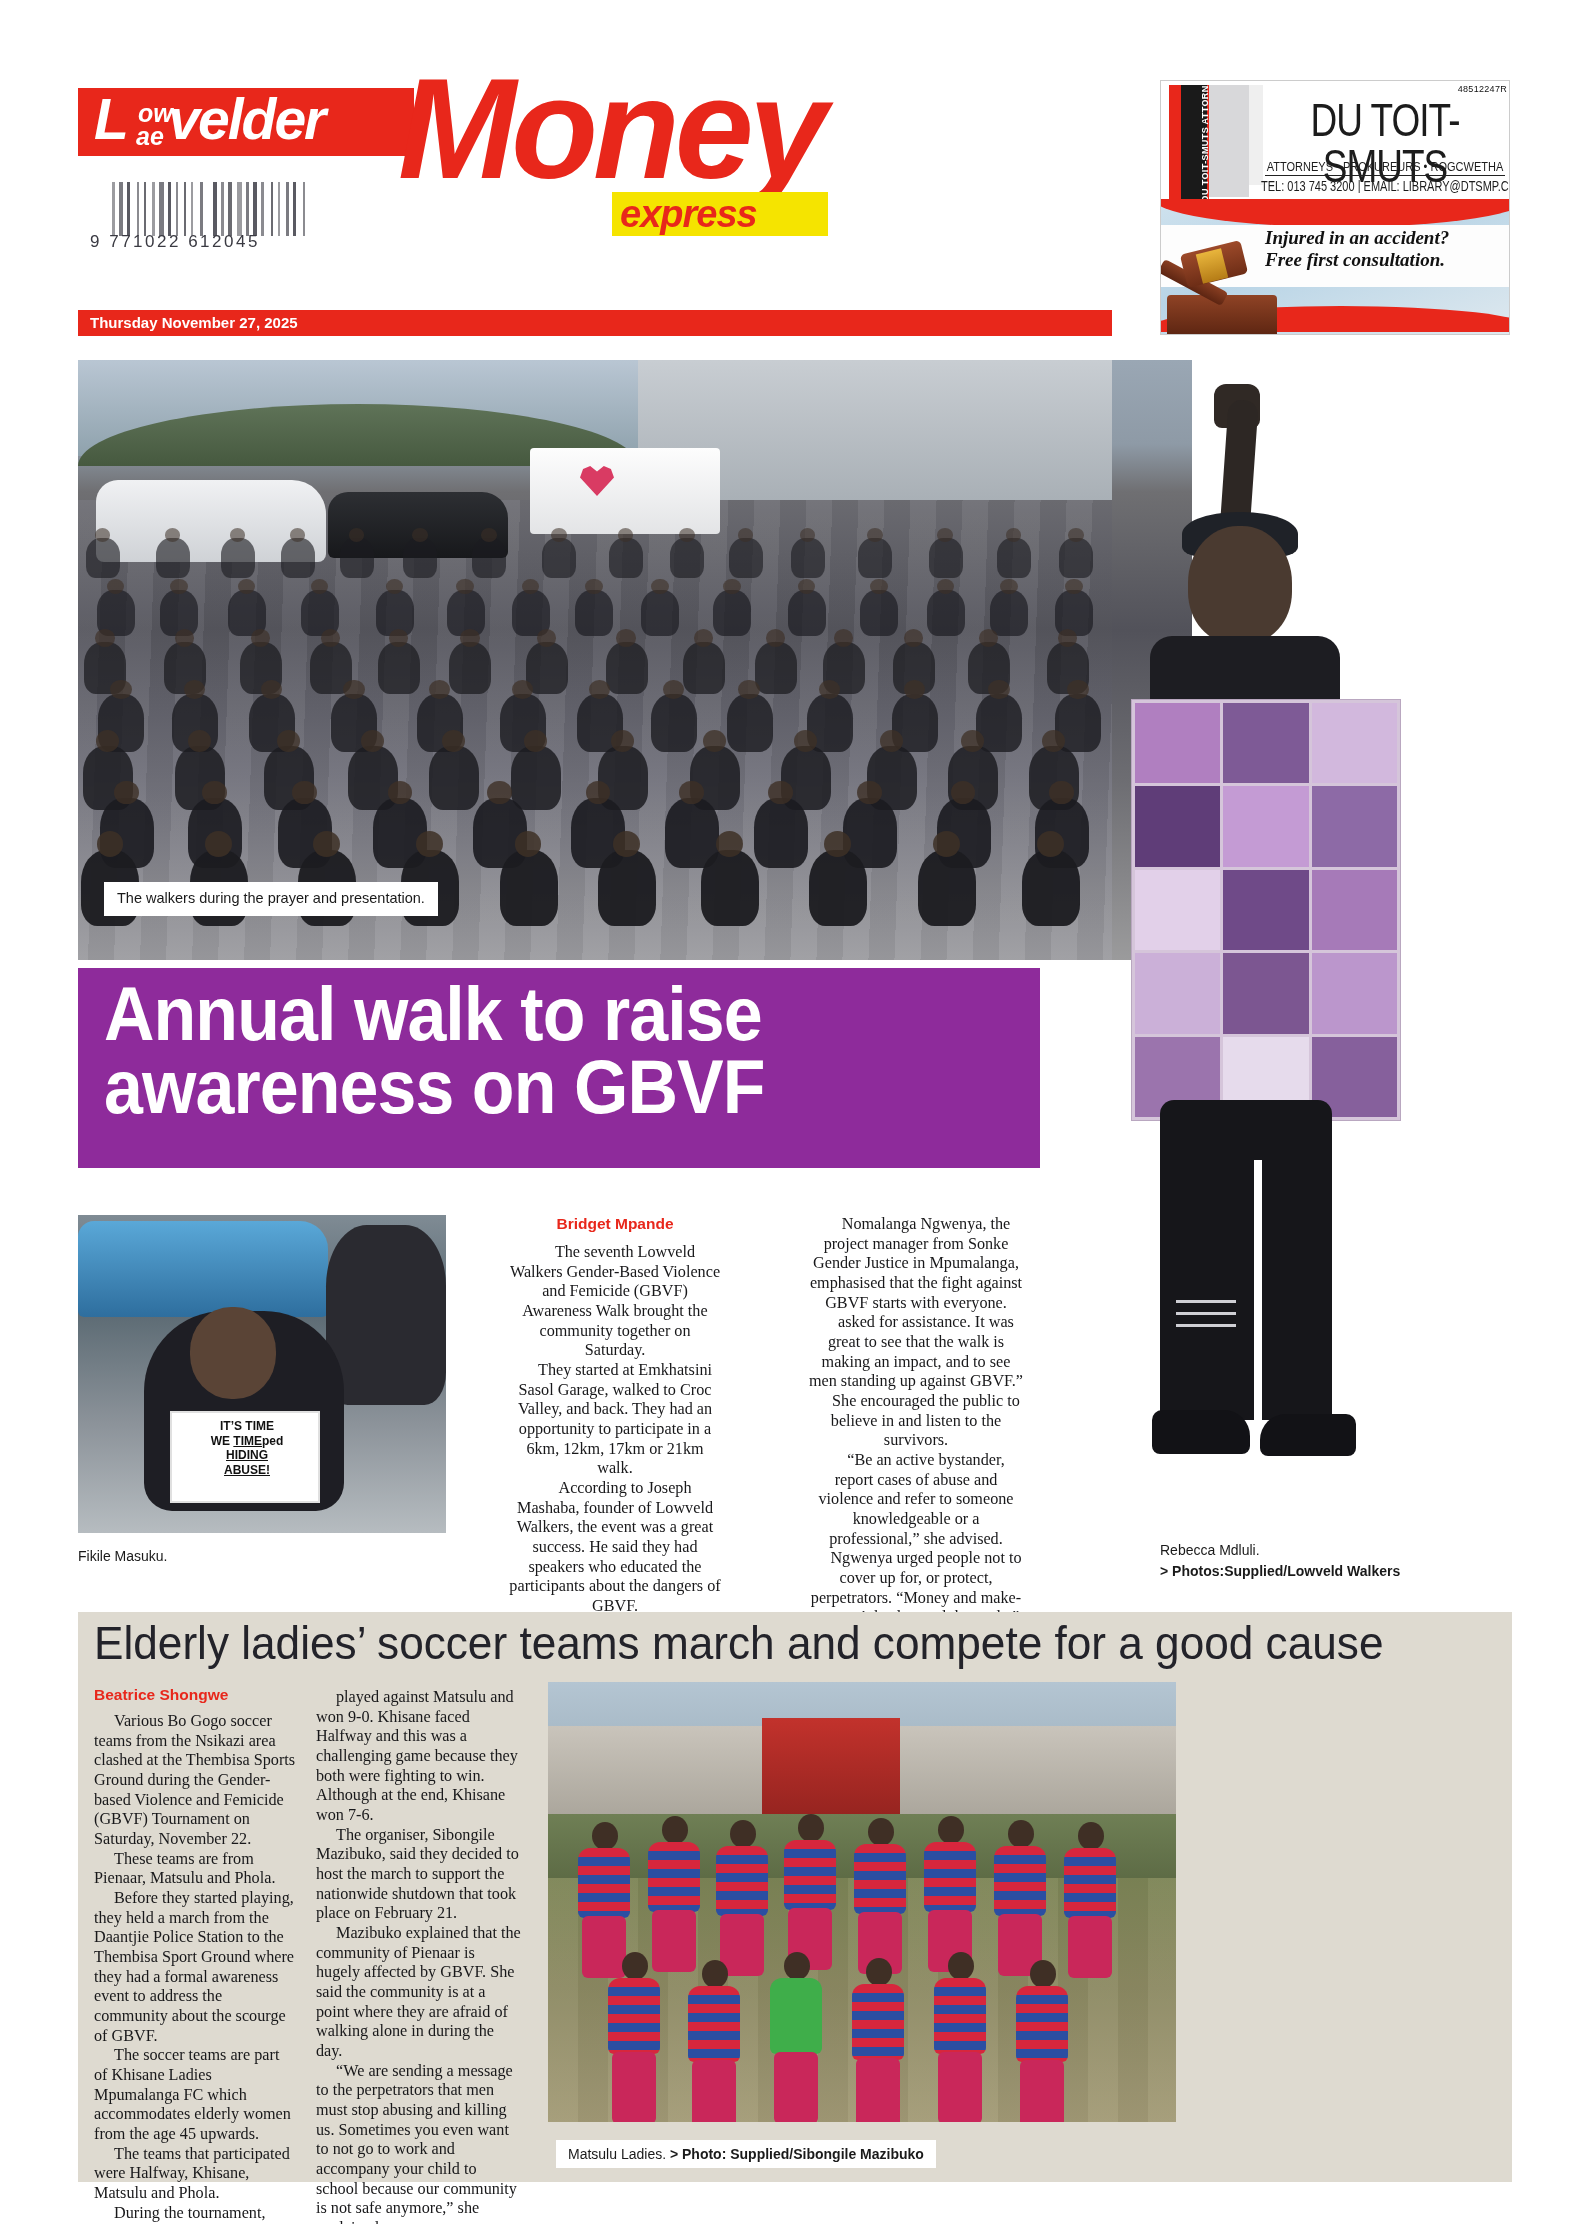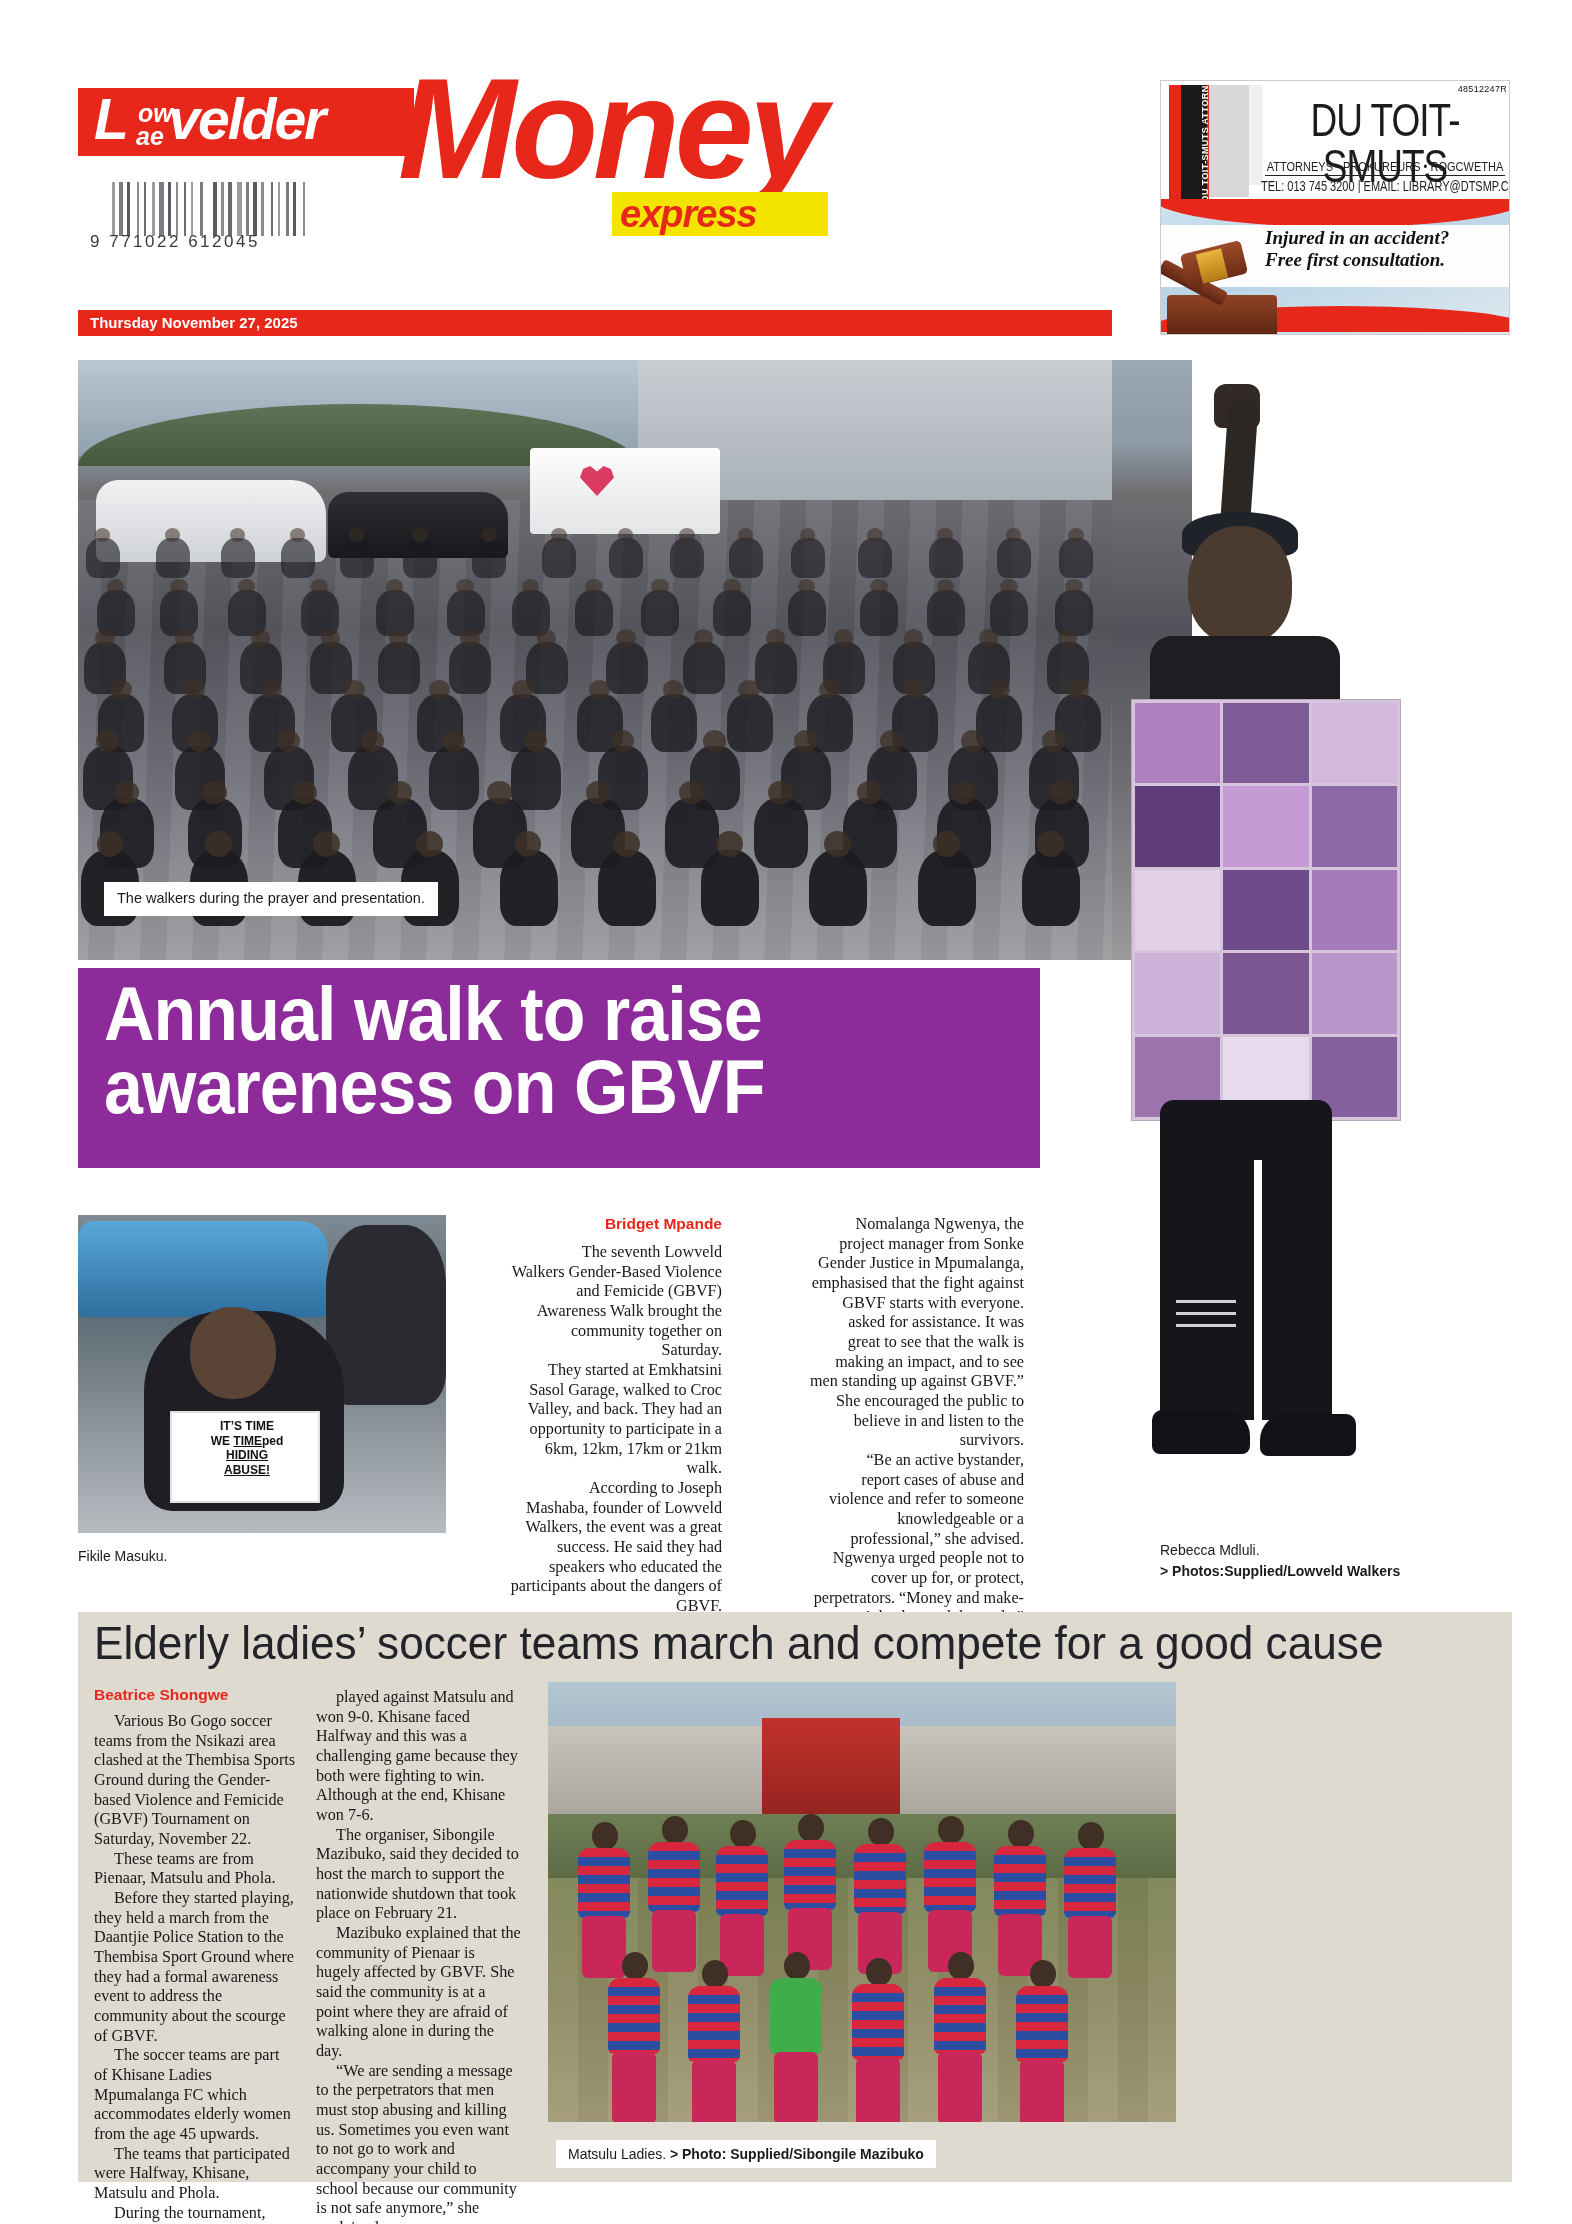--- a/index.html
+++ b/index.html
@@ -320,21 +320,21 @@
   }
 
   
   .byline {
     color:#e8271b; font-weight:bold; font-size:15.5px;
     font-family:"Liberation Sans", sans-serif; margin-bottom:9px;
   }
   .col {
     position:absolute; font-family:"Liberation Serif", serif;
     font-size:16.2px; line-height:1.215; color:#18181a;
-    text-align:right;
+    text-align:center;
   }
   .col p { text-indent:20px; }
 
   .col-a { left:508px; top:1215px; width:214px; }
   .col-b { left:808px; top:1215px; width:216px; }
 
   .cap-left {
     position:absolute; left:78px; top:1548px;
     font-size:14px; color:#1a1a1a; font-family:"Liberation Sans", sans-serif;
   }

